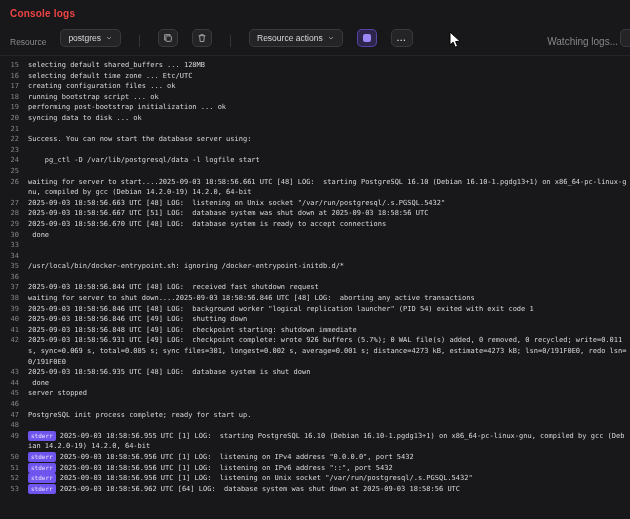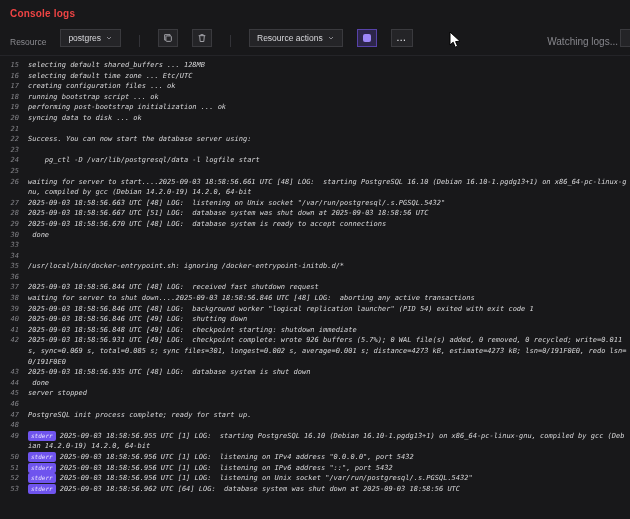--- a/index.html
+++ b/index.html
@@ -15,21 +15,21 @@
   .title { color:#ef4444; font-size:10px; font-weight:700; letter-spacing:.2px; }
 
   .toolbar {
     display:flex; align-items:flex-end; gap:14px;
     padding:6px 10px 8px; position:relative;
   }
   .tb-label { color:#8b8b90; font-size:8.5px; }
   .btn {
     display:inline-flex; align-items:center; gap:4px;
     height:18px; padding:0 7px;
-    background:#242427; border:1px solid #3a3a3e; border-radius:0;
+    background:#242427; border:1px solid #3a3a3e; border-radius:5px;
     color:#d8d8dc; font-size:8.5px; cursor:pointer;
     font-family:"Liberation Sans", sans-serif;
     white-space:nowrap;
   }
   .icon-btn { width:20px; padding:0; justify-content:center; }
   .chev { width:8px; height:8px; flex:0 0 auto; }
   .chev path, .tb-ic path, .tb-ic rect { stroke:#a0a0a6; stroke-width:1.2; fill:none; }
   .divider { width:1px; height:12px; background:#333338; margin:0 4px; }
   .purple-btn {
     width:20px; padding:0; justify-content:center;
@@ -43,21 +43,21 @@
 
   .log-area {
     border-top:1px solid #242428;
     padding:4px 2px 0 0;
     height:464px;
     overflow:hidden;
     font-family:"DejaVu Sans Mono", monospace;
     font-size:7px;
     line-height:10.6px;
   }
-  .log-row { display:flex; min-height:10.6px;font-style:italic; }
+  .log-row { display:flex; min-height:10.6px; }
   .ln {
     flex:0 0 28px; text-align:right; padding-right:9px;
     color:#85858a; user-select:none;
   }
   .content {
     flex:1; color:#d8d8da;
     white-space:pre-wrap; word-break:break-all;
   }
   .badge {
     display:inline-block;

